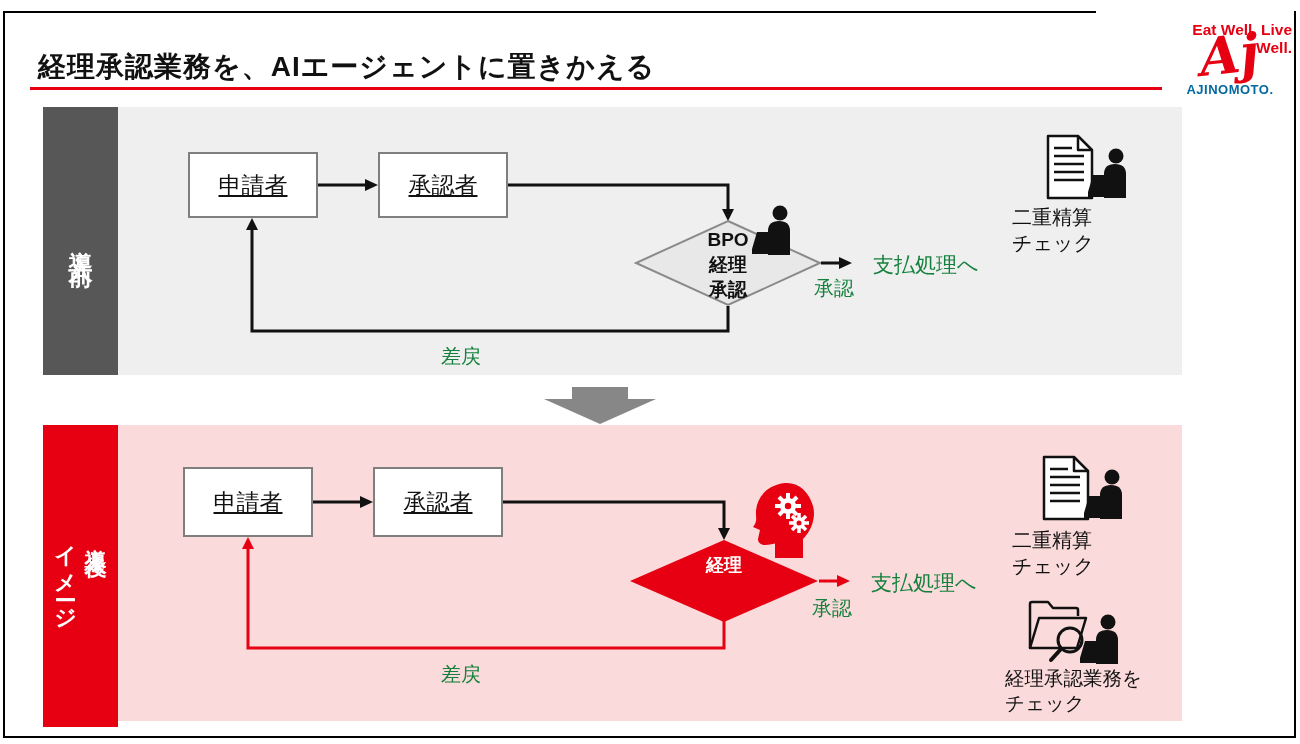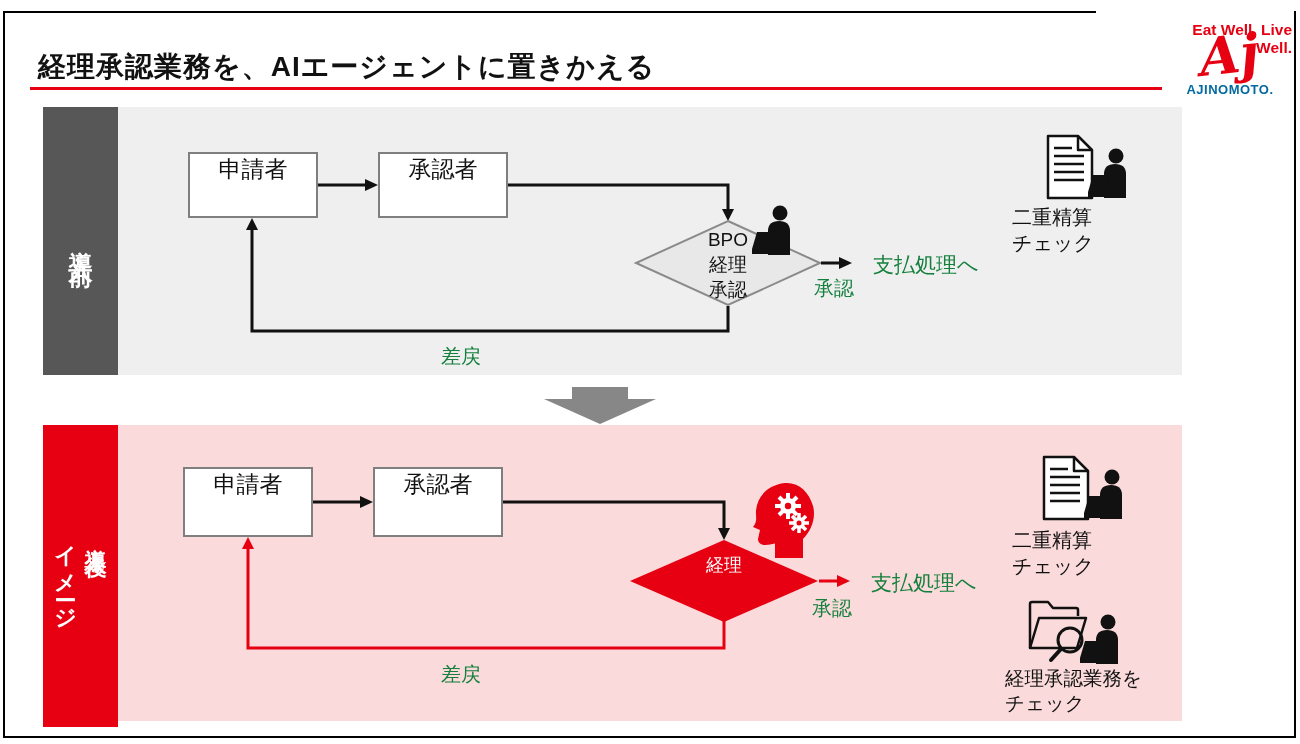--- a/index.html
+++ b/index.html
@@ -23,24 +23,24 @@
   .bar{display:flex;align-items:center;justify-content:center;z-index:2;}
   .bar-before{left:43px;top:107px;width:75px;height:268px;background:#575757;}
   .bar-after{left:43px;top:425px;width:75px;height:302px;background:#e60012;}
   .vtext{writing-mode:vertical-rl;color:#fff;font-weight:bold;}
   .vtext-before{font-size:24px;letter-spacing:6px;}
   .vtext-after{font-size:22px;letter-spacing:4px;}
   .vtext span{display:block;}
   
   .layer{left:0;top:0;z-index:3;}
   
-  .flowbox{background:#fff;border:2px solid #7f7f7f;display:flex;align-items:flex-start;justify-content:center;
-           font-size:23px;color:#111;z-index:4;box-sizing:border-box;}
+  .flowbox{background:#fff;border:2px solid #7f7f7f;display:flex;align-items:center;justify-content:center;
+           font-size:23px;color:#111;z-index:4;box-sizing:border-box;text-decoration:underline;}
   .lbl{z-index:4;color:#15803d;}
-  .diamond-text{z-index:4;text-align:center;font-weight:normal;}
+  .diamond-text{z-index:4;text-align:center;font-weight:bold;}
   .dt-before{left:636px;top:227px;width:184px;font-size:19px;line-height:25px;color:#111;}
   .dt-after{left:630px;top:554px;width:188px;font-size:18px;line-height:22px;color:#fff;}
   .caption{z-index:4;text-align:left;color:#111;}
 </style>
 </head>
 <body>
 
 <div class="slide">
 
   <div class="abs frame"></div>

